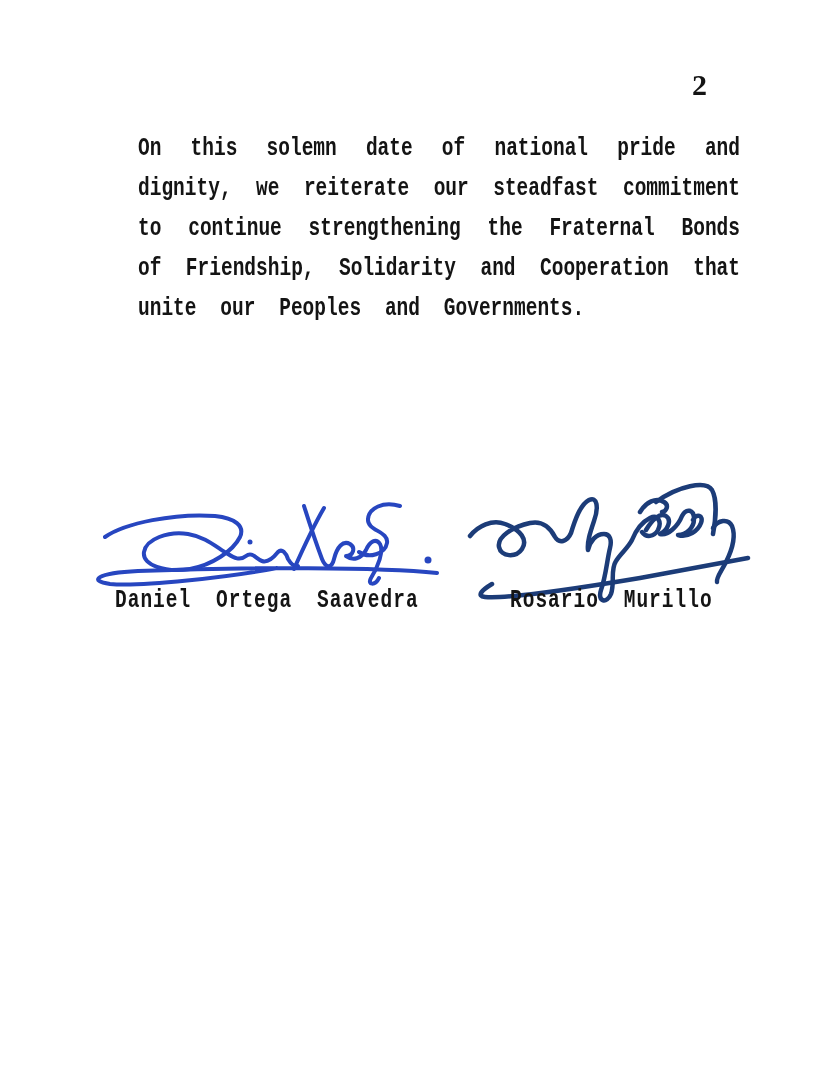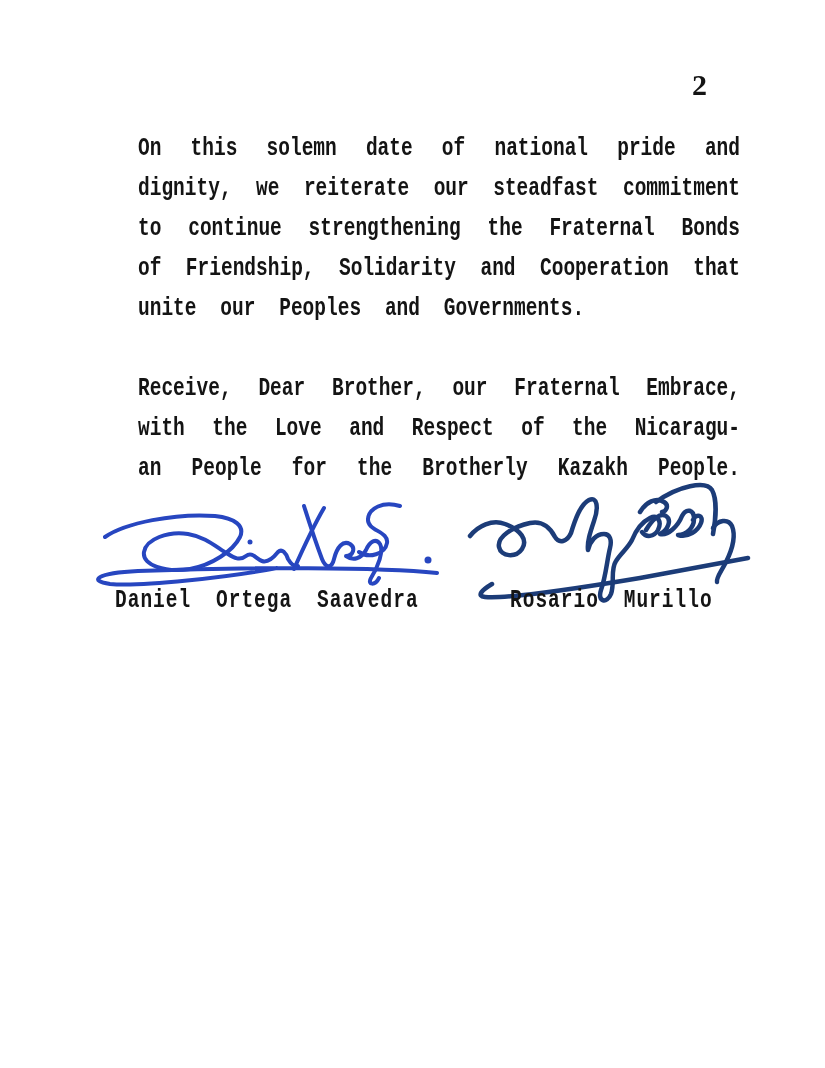--- a/index.html
+++ b/index.html
@@ -45,25 +45,20 @@
   <div class="page-number">2</div>
 
   <div class="body-text">
     <div class="para">
       <div class="line j">On this solemn date of national pride and</div>
       <div class="line j">dignity, we reiterate our steadfast commitment</div>
       <div class="line j">to continue strengthening the Fraternal Bonds</div>
       <div class="line j">of Friendship, Solidarity and Cooperation that</div>
       <div class="line l">unite our Peoples and Governments.</div>
     </div>
-    <div class="para">
-      <div class="line j">Receive, Dear Brother, our Fraternal Embrace,</div>
-      <div class="line j">with the Love and Respect of the Nicaragu-</div>
-      <div class="line j">an People for the Brotherly Kazakh People.</div>
-    </div>
   </div>
 
   <svg id="sig-daniel" class="sig-svg" width="380" height="100" viewBox="0 0 380 100">
     <g stroke="#2746c0" stroke-width="4" fill="none">
       <path d="M 25 42 C 45 28 95 18 135 21 C 155 23 165 31 160 42 C 153 56 132 70 110 74 C 85 78 62 70 64 57 C 66 44 88 36 108 39 C 126 42 136 52 148 59 C 154 63 160 66 166 61 C 172 56 176 64 182 66 C 188 68 194 62 198 57 C 202 53 206 58 208 64 C 211 69 214 72 218 71"></path>
       <path d="M 214 74 C 222 56 234 30 244 13"></path>
       <path d="M 224 11 C 230 30 236 48 242 64 C 246 74 252 73 254 64 C 257 52 263 45 270 49 C 276 53 273 61 266 61 C 273 66 281 64 286 55 C 290 46 296 43 300 49 C 304 56 298 72 291 83 C 287 90 295 91 299 83"></path>
       <path d="M 320 11 C 303 6 289 13 288 24 C 287 36 309 36 307 48 C 305 59 289 64 279 57"></path>
       <path d="M 197 73 C 150 82 60 92 30 89 C 8 86 16 78 58 76 C 170 72 300 72 357 78"></path>
       <circle cx="348" cy="65" r="3.5" fill="#2746c0" stroke="none"></circle>

